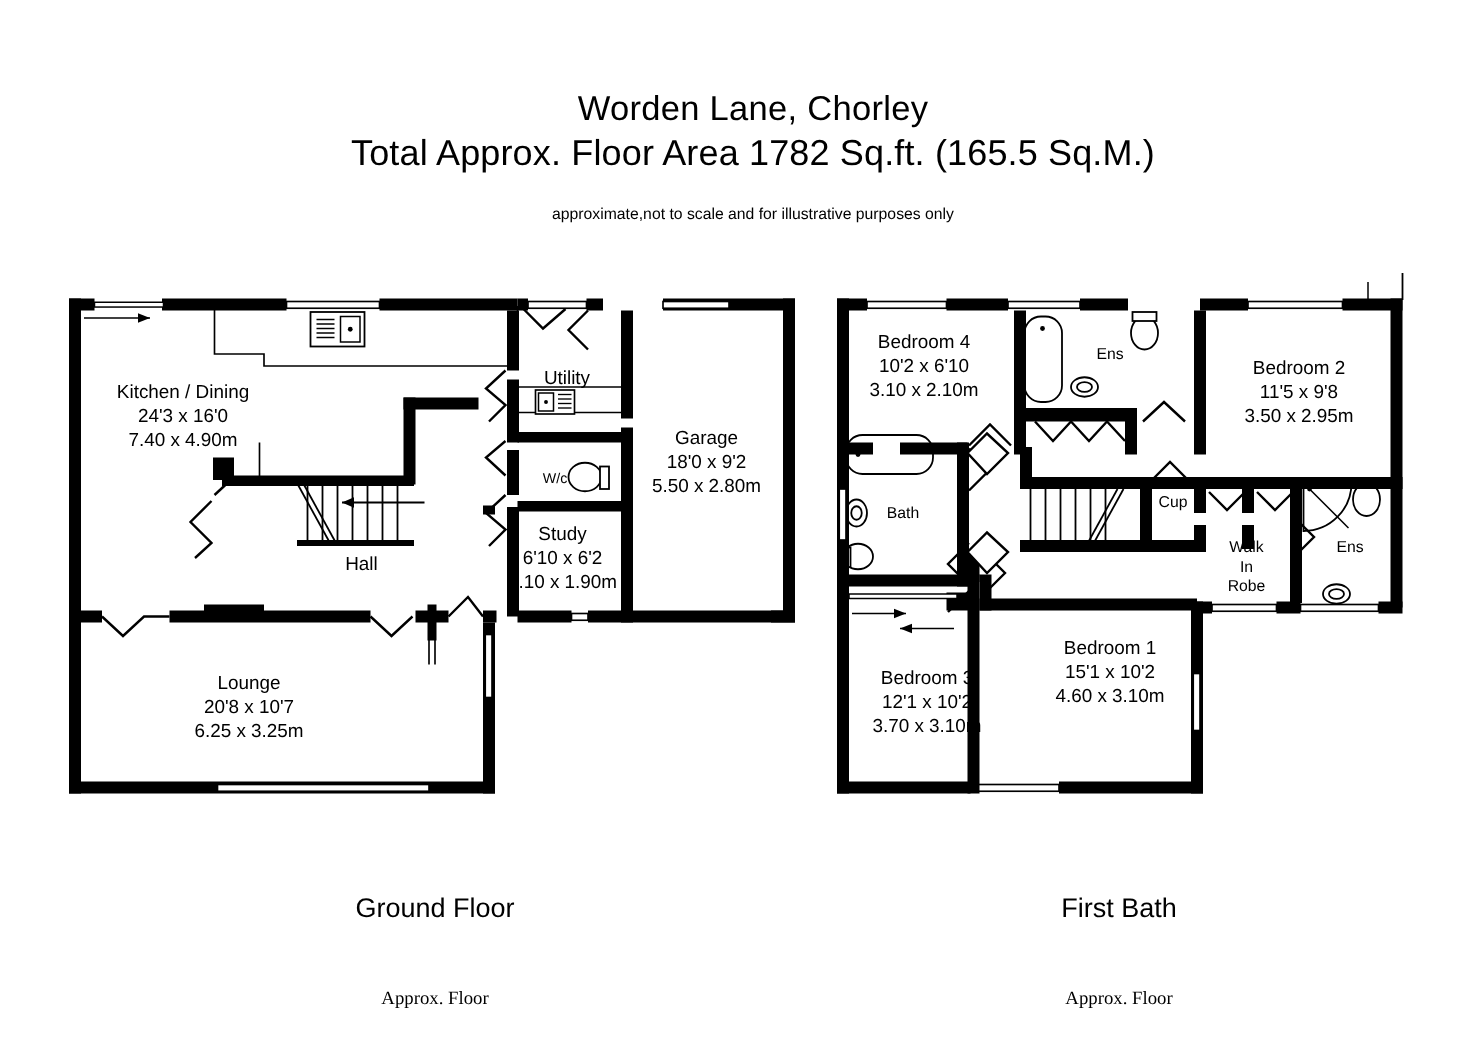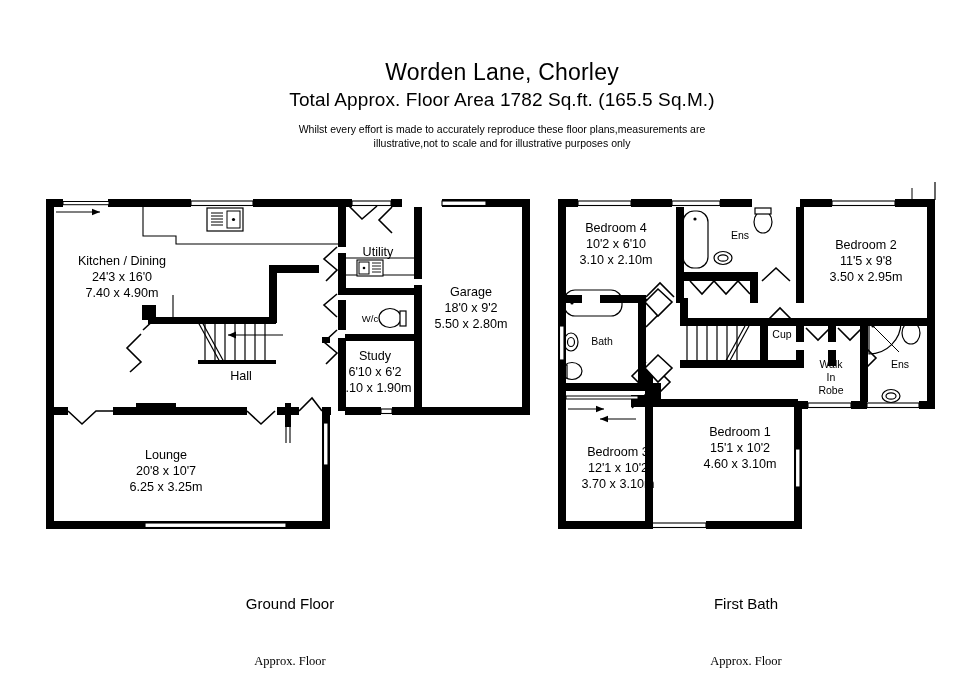--- a/index.html
+++ b/index.html
@@ -29,38 +29,38 @@
     white-space: pre;
     margin-left: 24px;
   }
   #plan-title {
     top: 59px;
     font-size: 23px;
     letter-spacing: 0.2px;
   }
   #plan-subtitle {
     top: 89px;
-    font-size: 19px;
+    font-size: 24px;
     letter-spacing: 0.1px;
   }
   #disclaimer-1 {
     top: 123px;
     font-size: 10.5px;
   }
   #disclaimer-2 {
     top: 137px;
     font-size: 10.5px;
   }
   .floor-caption {
     position: absolute;
     text-align: center;
     white-space: pre;
   }
   .fc-title {
-    font-size: 15px;
+    font-size: 18px;
   }
   .fc-line {
     font-size: 12.5px;
     font-family: Liberation Serif, serif;
   }
   svg.plan {
     position: absolute;
     left: 0;
     top: 0;
     width: 980px;
@@ -79,22 +79,21 @@
     font-size: 9.5px;
   }
 </style>
 </head>
 <body>
 
 <div id="page">
 
   <div class="title" id="plan-title">Worden Lane, Chorley</div>
   <div class="title" id="plan-subtitle">Total Approx. Floor Area 1782 Sq.ft. (165.5 Sq.M.)</div>
-  <div class="title" id="disclaimer-1">Whilst every effort is made to accurately reproduce these floor plans,measurements are</div>
-  <div class="title" id="disclaimer-2">illustrative,not to scale and for illustrative purposes only</div>
+  <div class="title" id="disclaimer-2">approximate,not to scale and for illustrative purposes only</div>
 
   <svg class="plan" viewBox="0 0 980 692">
 
     <g>
 
       <g fill="none" stroke="#000" stroke-width="1.1">
         <path d="M143 204 L143 236 L176 236 L176 244 L345 244"></path>
         <path d="M345 204 L345 244"></path>
       </g>
 

